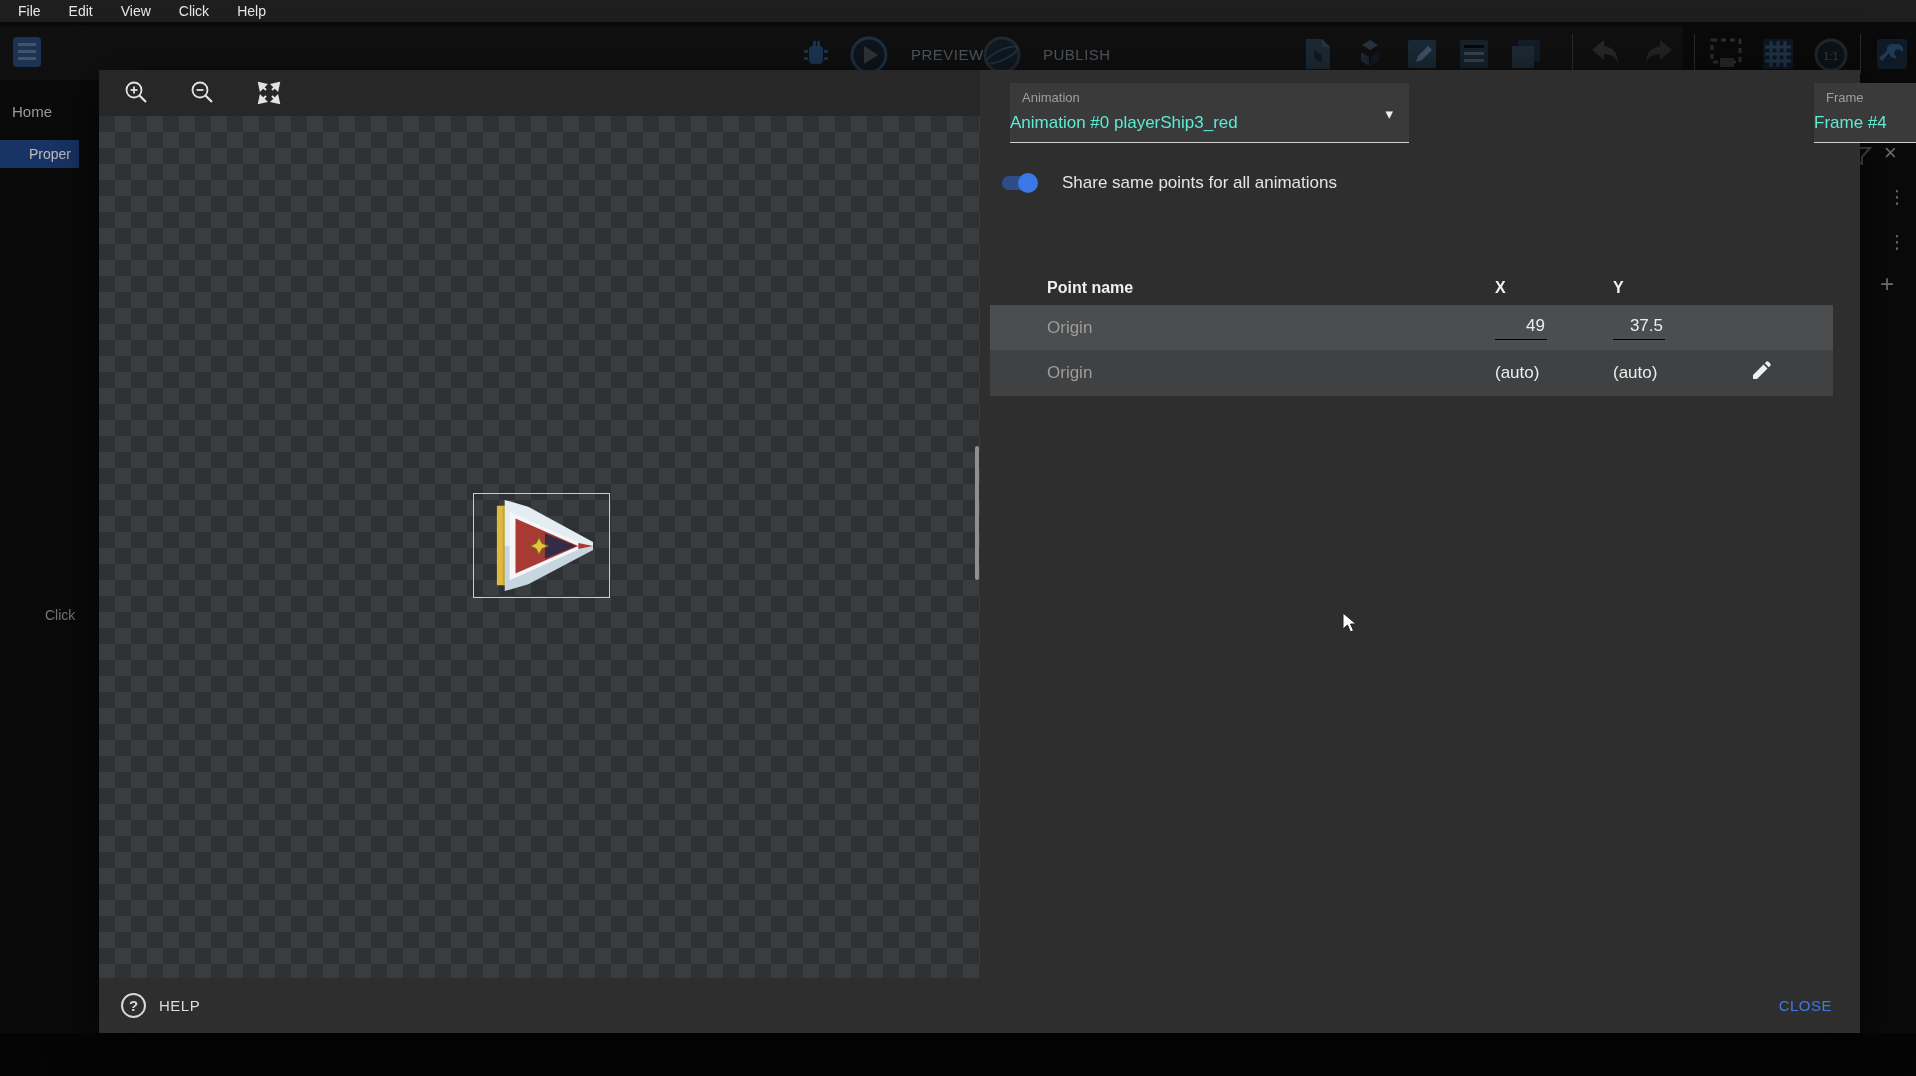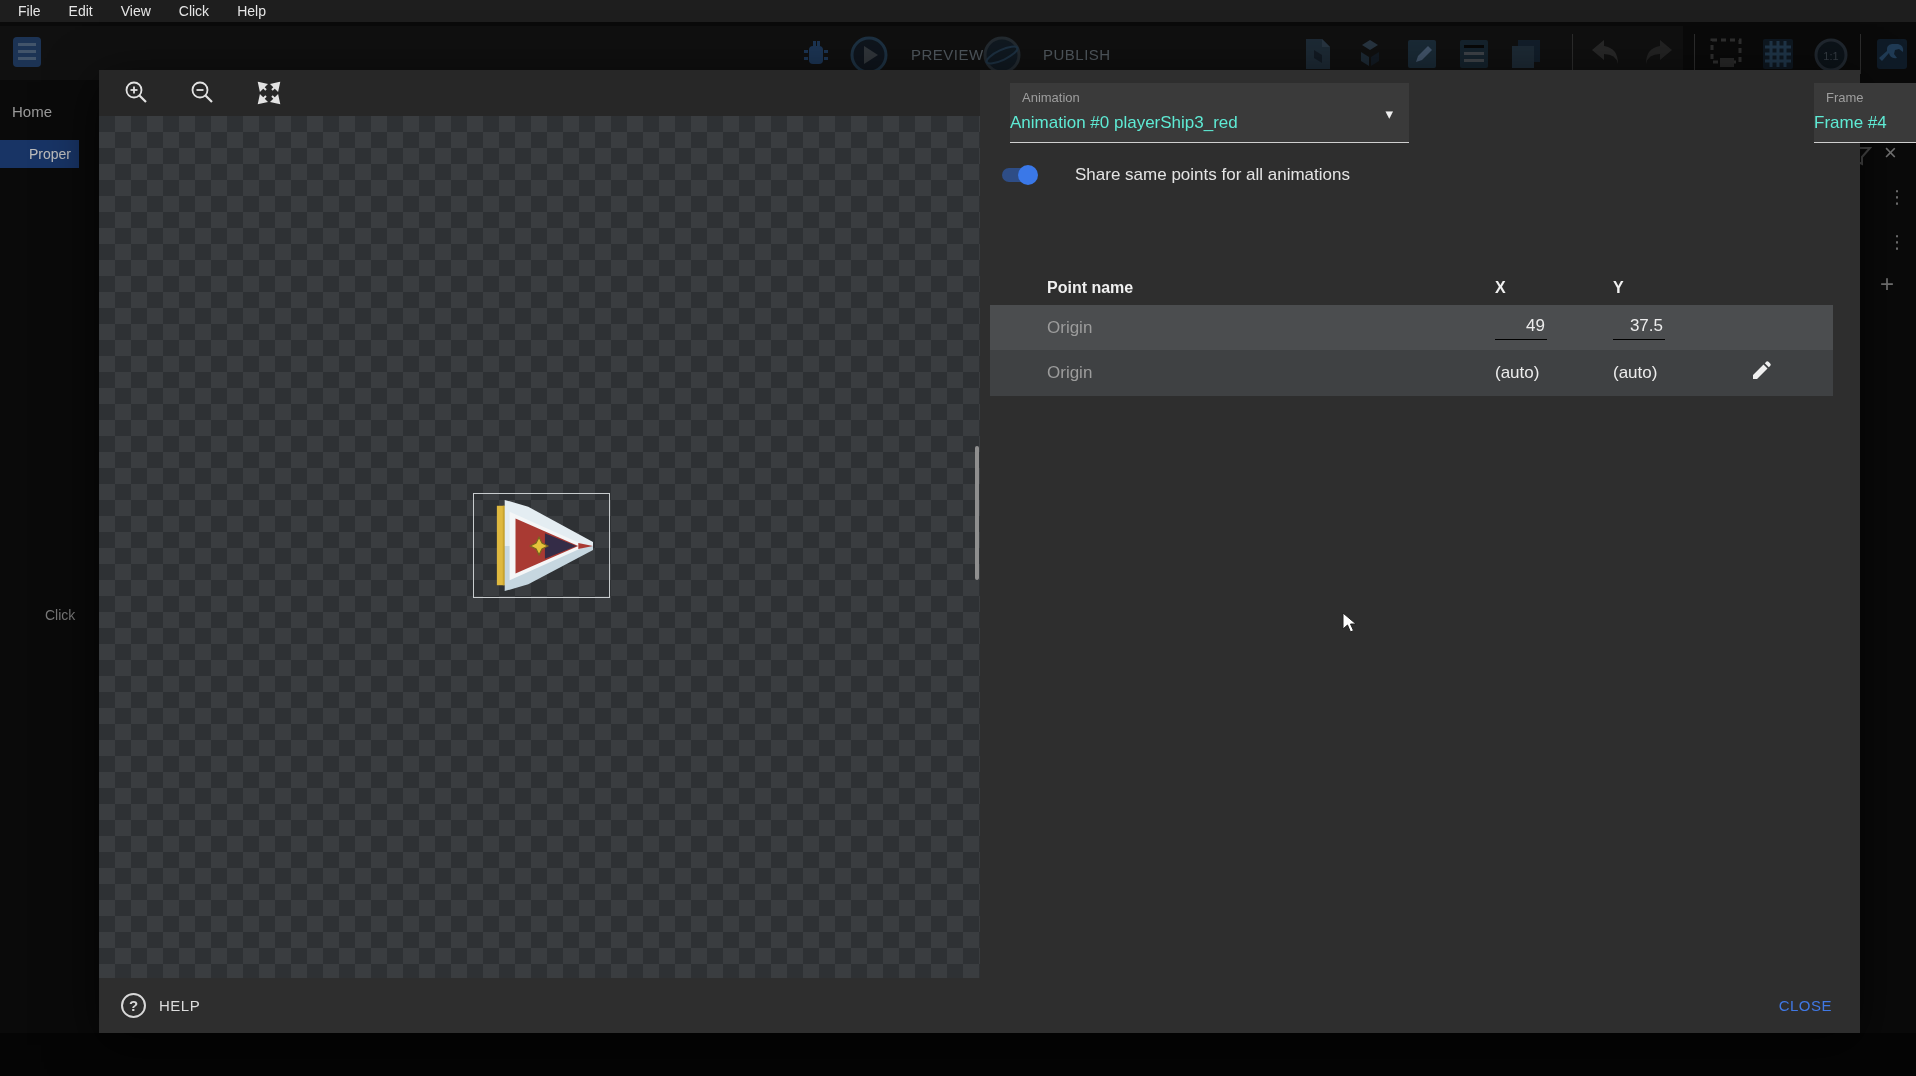--- a/index.html
+++ b/index.html
@@ -47,21 +47,21 @@
 
   
   #panel { left:881px; top:0; width:880px; height:908px; }
   .dd-field { background:#3a3a3a; border-bottom:1px solid #cfcfcf; height:60px; top:13px; cursor:pointer; }
   .dd-label { left:12px; top:7px; font-size:13px; color:#9e9e9e; }
   .dd-value { left:0; top:30px; font-size:17px; color:#5eead4; }
   .dd-arrow { right:16px; top:22px; color:#efefef; font-size:15px; }
   #anim-field { left:30px;  width:399px; }
   #frame-field { left:834px; width:445px; }
 
-  .toggle-row { left:20px; height:28px; display:flex; align-items:flex-start; gap:37px; }
+  .toggle-row { left:20px; height:28px; display:flex; align-items:flex-end; gap:24px; }
   .switch { width:38px; height:20px; position:relative; cursor:pointer; flex:0 0 38px; }
   .switch .track { position:absolute; left:2px; top:3px; width:34px; height:14px; border-radius:7px; background:#2e4d86; }
   .switch .thumb { position:absolute; right:0; top:0; width:20px; height:20px; border-radius:50%; background:#3a78e8; }
   .toggle-label { color:#e4e4e4; font-size:17px; }
 
   #pts-table { left:10px; top:200px; width:843px; }
   .tr { position:relative; width:843px; }
   .th { height:35px; color:#f0f0f0; font-weight:bold; font-size:16px; }
   .row-origin { height:45px; background:#4b4d4f;text-align:right; }
   .row-center { height:46px; background:#3f4143; }

